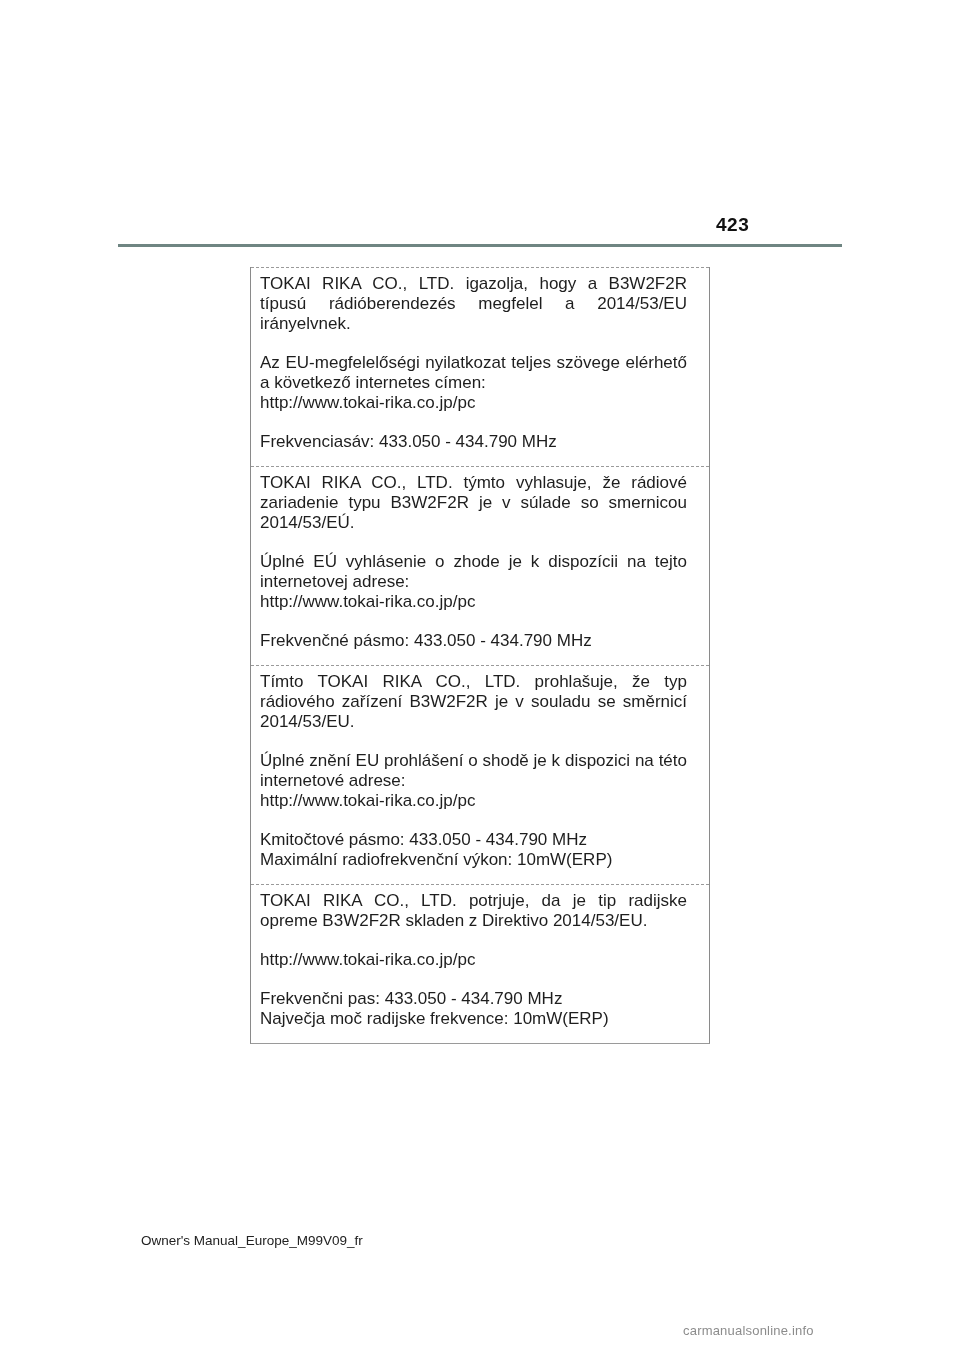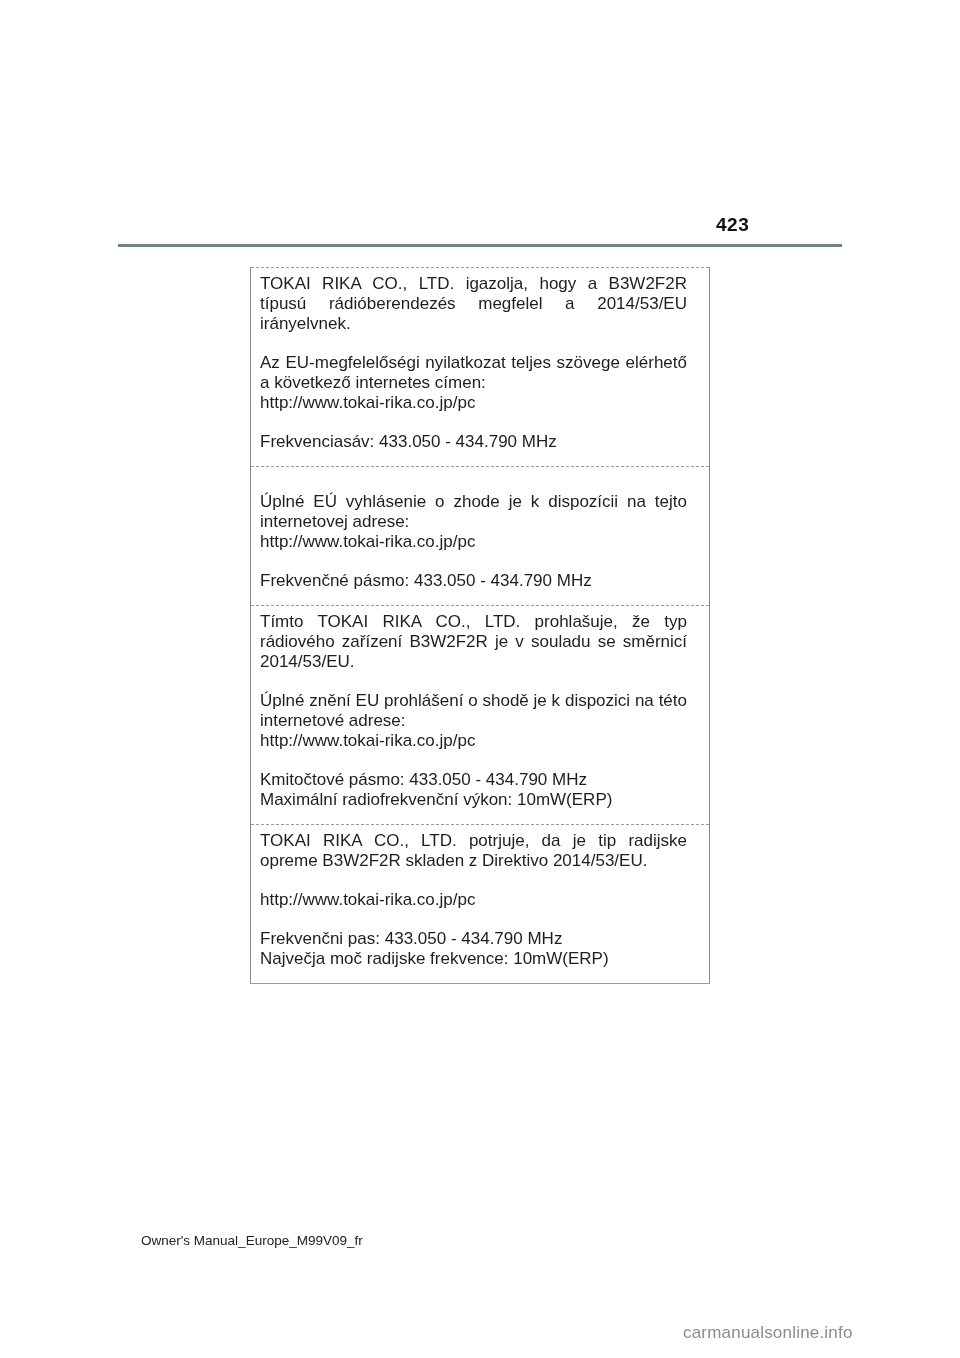--- a/index.html
+++ b/index.html
@@ -67,21 +67,21 @@
       position: absolute;
       left: 141px;
       top: 1233px;
       font-size: 13.5px;
       color: #222222;
     }
     .watermark {
       position: absolute;
       left: 683px;
       top: 1323px;
-      font-size: 17px;
+      font-size: 13px;
       color: #8c8c8c;
       letter-spacing: 0.2px;
     }
   </style>
 </head>
 <body>
 
 <div class="page-number">423</div>
 <div class="header-rule"></div>
 
@@ -90,20 +90,21 @@
   <div class="decl-section">
     <p class="intro">TOKAI RIKA CO., LTD. igazolja, hogy a B3W2F2R típusú rádióberendezés megfelel a 2014/53/EU irányelvnek.</p>
     <div class="gap"></div>
     <p class="intro">Az EU-megfelelőségi nyilatkozat teljes szövege elérhető a következő internetes címen:</p>
     <p class="url">http://www.tokai-rika.co.jp/pc</p>
     <div class="gap"></div>
     <p>Frekvenciasáv: 433.050 - 434.790 MHz</p>
   </div>
 
   <div class="decl-section">
+    <p class="intro">TOKAI RIKA CO., LTD. týmto vyhlasuje, že rádiové zariadenie typu B3W2F2R je v súlade so smernicou 2014/53/EÚ.</p>
     <div class="gap"></div>
     <p class="intro">Úplné EÚ vyhlásenie o zhode je k dispozícii na tejto internetovej adrese:</p>
     <p class="url">http://www.tokai-rika.co.jp/pc</p>
     <div class="gap"></div>
     <p>Frekvenčné pásmo: 433.050 - 434.790 MHz</p>
   </div>
 
   <div class="decl-section">
     <p class="intro">Tímto TOKAI RIKA CO., LTD. prohlašuje, že typ rádiového zařízení B3W2F2R je v souladu se směrnicí 2014/53/EU.</p>
     <div class="gap"></div>

